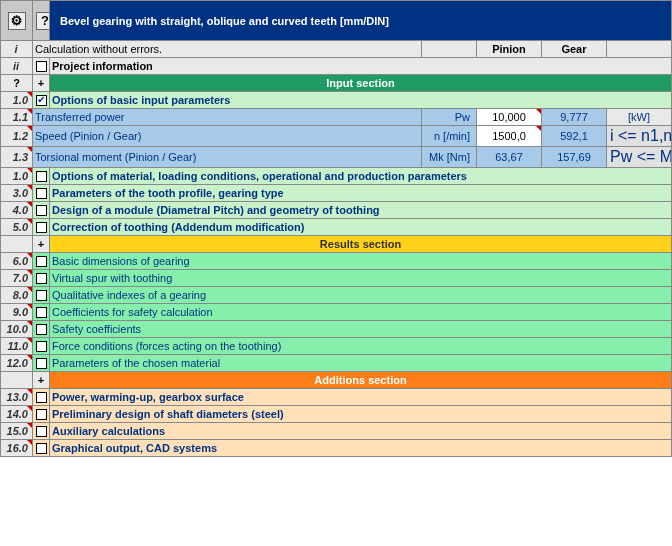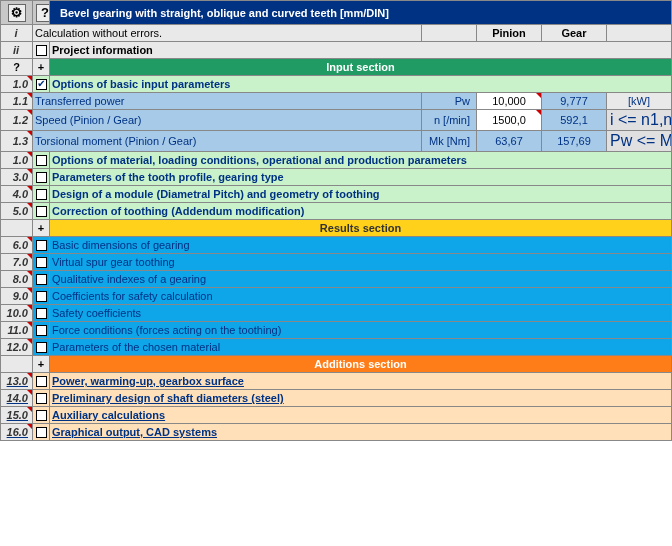--- a/index.html
+++ b/index.html
@@ -1,21 +1,21 @@
 <!DOCTYPE html>
 <html><head>
 <meta charset="utf-8">
 <style>
   * { box-sizing: border-box; margin: 0; padding: 0; }
   body { font-family: Verdana, Arial, sans-serif; font-size: 11px; background: #fff; width: 672px; }
   table { border-collapse: collapse; width: 672px; table-layout: fixed; }
   td { border: 1px solid #888; padding: 1px 3px; height: 17px; white-space: nowrap; overflow: hidden; }
   
   
-  .titlebar { background: #003284; color: #fff; font-weight: bold; height: 24px; }
+  .titlebar { background: #003284; color: #fff; font-weight: bold; height: 40px; }
   .iconcell { background: #c8c8c8; width: 24px; text-align: center; vertical-align: middle; }
   .iconbtn { display: inline-block; width: 18px; height: 18px; border: 1px solid #666; background: #eee; font-weight: bold; line-height: 16px; font-size: 13px; text-align: center; }
   
   
   .hdr { background: #e9e9e9; }
   .numcol { width: 32px; background: #e9e9e9; text-align: right; font-style: italic; font-weight: bold; color: #333; padding-right: 4px; position: relative; }
   .numcol.red::after { content: ""; position: absolute; top: 0; right: 0; border-top: 5px solid #c00; border-left: 5px solid transparent; }
   .chkcol { width: 17px; text-align: center; }
   .checkbox { display: inline-block; width: 11px; height: 11px; border: 1px solid #000; background: #fff; line-height: 8px; font-size: 10px; text-align: center; vertical-align: middle; }
   
@@ -26,23 +26,23 @@
   
   .input-sec { background: #1f9b63; color: #fff; font-weight: bold; text-align: center; }
   .results-sec { background: #ffd11a; color: #333; font-weight: bold; text-align: center; }
   .additions-sec { background: #ff7d18; color: #fff; font-weight: bold; text-align: center; }
   .qbtn, .plusbtn { width: 18px; text-align: center; background: #e9e9e9; font-weight: bold; }
   
   
   .lgr { background: #c9f2cb; color: #003284; }
   .lgr .label { font-weight: bold; }
   .blu { background: #a6cae8; color: #003284; }
-  .yel { background: #0ea5e9; color: #003284; }
+  .yel { background: #86efac; color: #003284; }
   .yel .label { font-weight: normal; }
-  .ora { background: #ffe0b8; color: #003284; text-decoration: underline; }
+  .ora { background: #ffe0b8; color: #003284; }
   .ora .label { font-weight: bold; }
   
   .valwhite { background: #fff; color: #000; text-align: center; width: 65px; position: relative; }
   .valwhite::after { content: ""; position: absolute; top: 0; right: 0; border-top: 5px solid #c00; border-left: 5px solid transparent; }
   .valblue { background: #a6cae8; color: #003284; text-align: center; width: 65px; }
   .unitcell { background: #e9e9e9; color: #003284; text-align: center; width: 65px; }
   .sidebtn { background: #e0e0e0; border: 1px solid #888; color: #003284; text-align: center; width: 65px; font-size: 16px; }
   .rlabel { text-align: right; padding-right: 6px; }
   .plabel { padding-left: 2px; }
   .dropdown { position: relative; }
@@ -153,21 +153,21 @@
 </tr>
 
 <tr class="yel">
         <td class="numcol red">6.0</td>
         <td class="chkcol"><span class="checkbox"></span></td>
         <td class="plabel label" colspan="5">Basic dimensions of gearing</td>
       </tr>
 <tr class="yel">
         <td class="numcol red">7.0</td>
         <td class="chkcol"><span class="checkbox"></span></td>
-        <td class="plabel label" colspan="5">Virtual spur gear toothing</td>
+        <td class="plabel label" colspan="5">Virtual spur with toothing</td>
       </tr>
 <tr class="yel">
         <td class="numcol red">8.0</td>
         <td class="chkcol"><span class="checkbox"></span></td>
         <td class="plabel label" colspan="5">Qualitative indexes of a gearing</td>
       </tr>
 <tr class="yel">
         <td class="numcol red">9.0</td>
         <td class="chkcol"><span class="checkbox"></span></td>
         <td class="plabel label" colspan="5">Coefficients for safety calculation</td>

